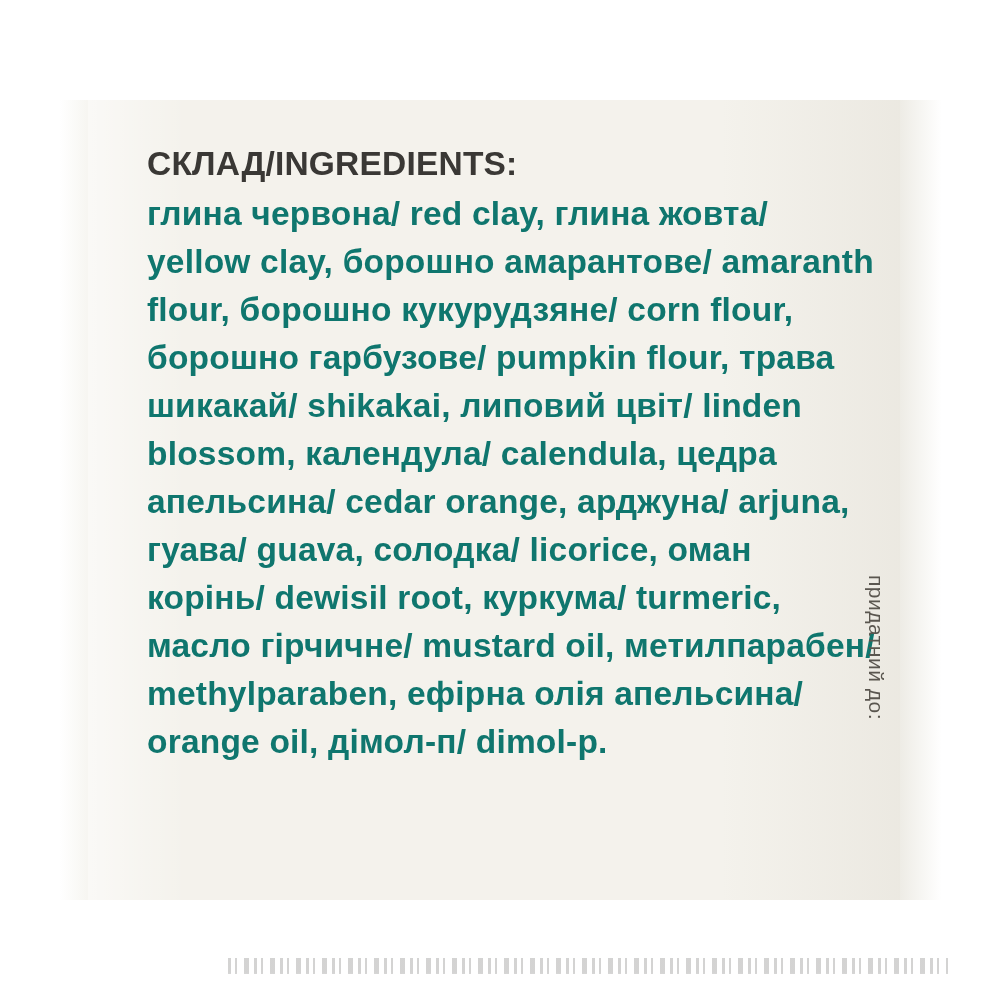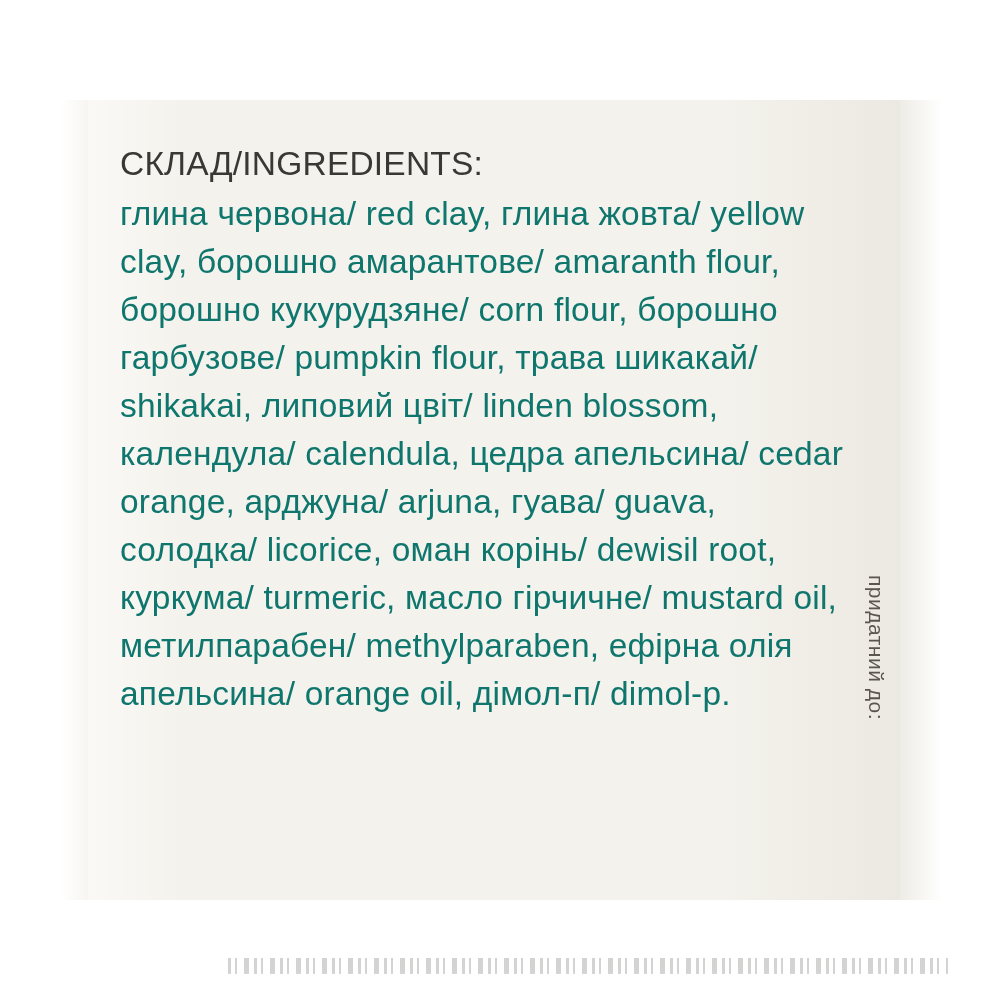--- a/index.html
+++ b/index.html
@@ -49,27 +49,28 @@
     position: absolute;
     left: 896px;
     top: 100px;
     width: 46px;
     height: 800px;
     background: linear-gradient(90deg, #eceae3 0%, #ffffff 100%);
   }
 
   #ingredients-block {
     position: absolute;
-    left: 120px;
+    left: 147px;
     top: 140px;
     width: 730px;
     color: #3c3a36;
     font-size: 33.5px;
     line-height: 48px;
     letter-spacing: 0.2px;
+    font-weight: bold;
   }
   #ingredients-title {
     display: block;
     font-size: 33.5px;
     line-height: 48px;
     margin-bottom: 2px;
     color: #3a3835;
   }
   #ingredients-body {
     display: block;

